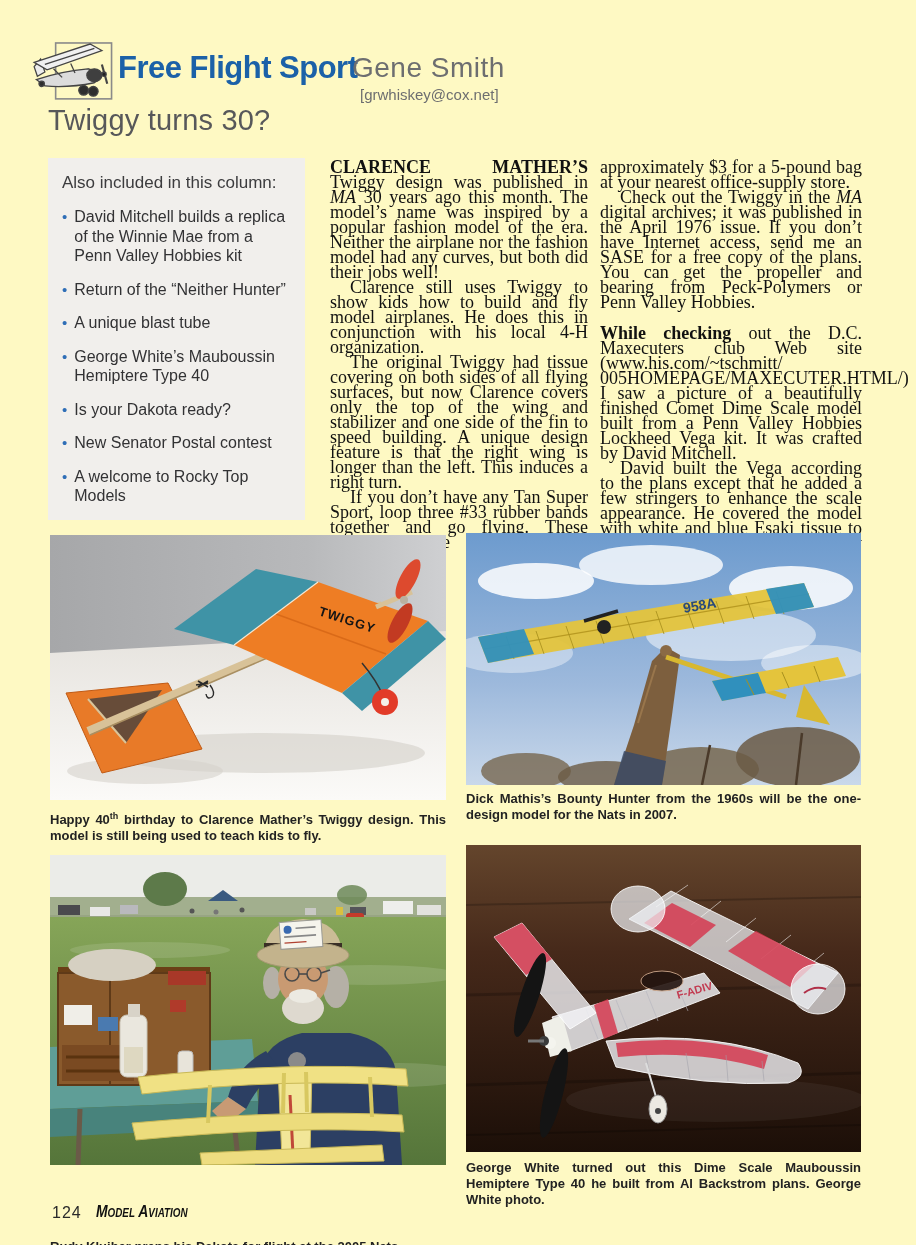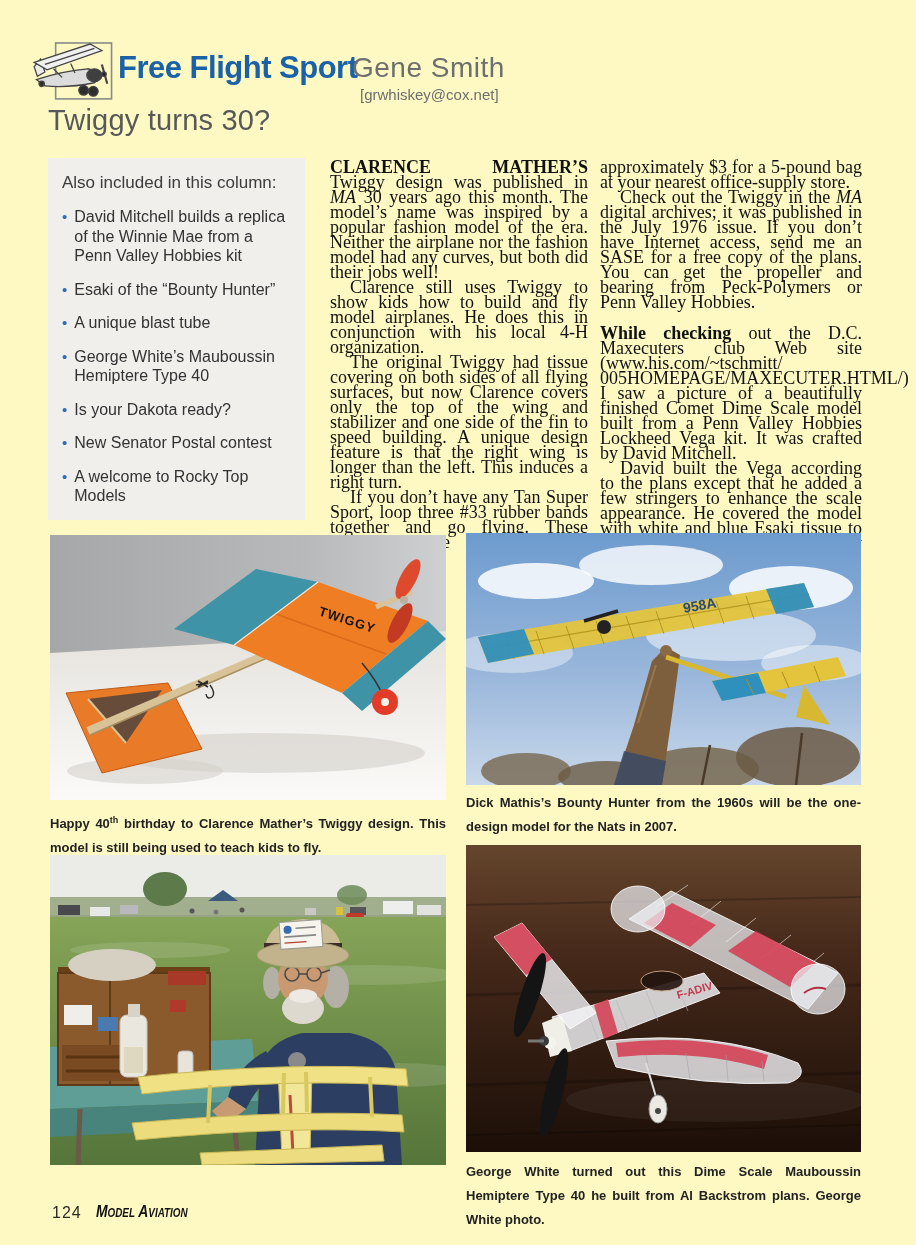--- a/index.html
+++ b/index.html
@@ -28,21 +28,21 @@
   .c2{left:600px;width:262px;}
   .bodycol p{margin:0;}
   .bodycol p.ind{text-indent:20px;}
   .bodycol p.sect{margin-top:16px;}
   .lead{font-weight:bold;}
   .mag{font-style:italic;}
 
   
   .photo{overflow:hidden;background:#888;}
   .photo svg{display:block;}
-  .cap{font-size:13px;font-weight:bold;line-height:24px;text-align:justify;color:#222;}
+  .cap{font-size:13px;font-weight:bold;line-height:16px;text-align:justify;color:#222;}
   .cap sup{font-size:9px;margin-top:48px;}
 
   
   .footer{left:52px;top:1202px;font-size:16px;color:#2a2a2a;display:flex;align-items:flex-end;}
   .pageno{font-weight:300;letter-spacing:1px;}
   .magname{display:inline-block;margin-left:14px;font-weight:bold;font-style:italic;
            font-variant:small-caps;font-size:17px;transform:scaleX(.82);transform-origin:left;
            letter-spacing:0px;color:#111;}
 </style>
 </head>
@@ -76,21 +76,21 @@
 
   <div class="abs sidebar">
     <h2>Also included in this column:</h2>
     <ul>
       <li>
           <span class="bullet">•</span>
           <span>David Mitchell builds a replica of the Winnie Mae from a Penn Valley Hobbies kit</span>
         </li>
       <li>
           <span class="bullet">•</span>
-          <span>Esaki of the “Bounty Hunter”</span>
+          <span>Return of the “Neither Hunter”</span>
         </li>
       <li>
           <span class="bullet">•</span>
           <span>A unique blast tube</span>
         </li>
       <li>
           <span class="bullet">•</span>
           <span>George White’s Mauboussin Hemiptere Type 40</span>
         </li>
       <li>
@@ -110,21 +110,21 @@
 
   <div class="abs bodycol c1">
     <p><span class="lead">CLARENCE MATHER’S</span><span> Twiggy design was published in </span><span class="mag">MA</span><span> 30 years ago this month. The model’s name was inspired by a popular fashion model of the era. Neither the airplane nor the fashion model had any curves, but both did their jobs well!</span></p>
     <p class="ind">Clarence still uses Twiggy to show kids how to build and fly model airplanes. He does this in conjunction with his local 4-H organization.</p>
     <p class="ind">The original Twiggy had tissue covering on both sides of all flying surfaces, but now Clarence covers only the top of the wing and stabilizer and one side of the fin to speed building. A unique design feature is that the right wing is longer than the left. This induces a right turn.</p>
     <p class="ind">If you don’t have any Tan Super Sport, loop three #33 rubber bands together and go flying. These rubber bands are</p>
   </div>
 
   <div class="abs bodycol c2">
     <p>approximately $3 for a 5-pound bag at your nearest office-supply store.</p>
-    <p class="ind"><span>Check out the Twiggy in the </span><span class="mag">MA</span><span> digital archives; it was published in the July 1976 issue. If you don’t have Internet access, send me an SASE for a free copy of the plans. You can get the propeller and bearing from Peck-Polymers or Penn Valley Hobbies.</span></p>
+    <p class="ind"><span>Check out the Twiggy in the </span><span class="mag">MA</span><span> digital archives; it was published in the April 1976 issue. If you don’t have Internet access, send me an SASE for a free copy of the plans. You can get the propeller and bearing from Peck-Polymers or Penn Valley Hobbies.</span></p>
     <p class="sect"><span class="lead">While checking</span><span> out the D.C. Maxecuters club Web site (www.his.com/~tschmitt/ 005HOMEPAGE/MAXECUTER.HTML/) I saw a picture of a beautifully finished Comet Dime Scale model built from a Penn Valley Hobbies Lockheed Vega kit. It was crafted by David Mitchell.</span></p>
     <p class="ind">David built the Vega according to the plans except that he added a few stringers to enhance the scale appearance. He covered the model with white and blue Esaki tissue to match the scheme used on Wiley Post’s Vega.</p>
   </div>
 
   <div class="abs photo" style="left:50px;top:535px;width:396px;height:265px;">
     <svg width="396" height="265" viewBox="0 0 396 265">
       <defs>
         <linearGradient id="p1wall" x1="0" y1="0" x2="1" y2="0">
           <stop offset="0" stop-color="#a6a7a9"></stop>
             <stop offset="0.65" stop-color="#b8b9bb"></stop>

